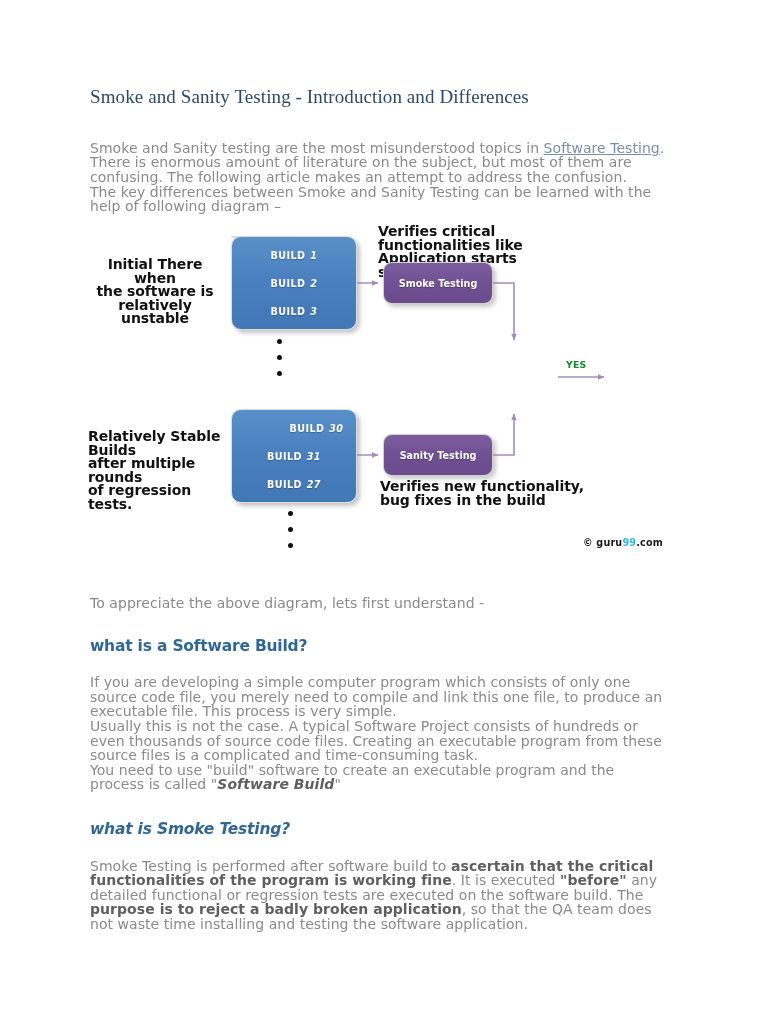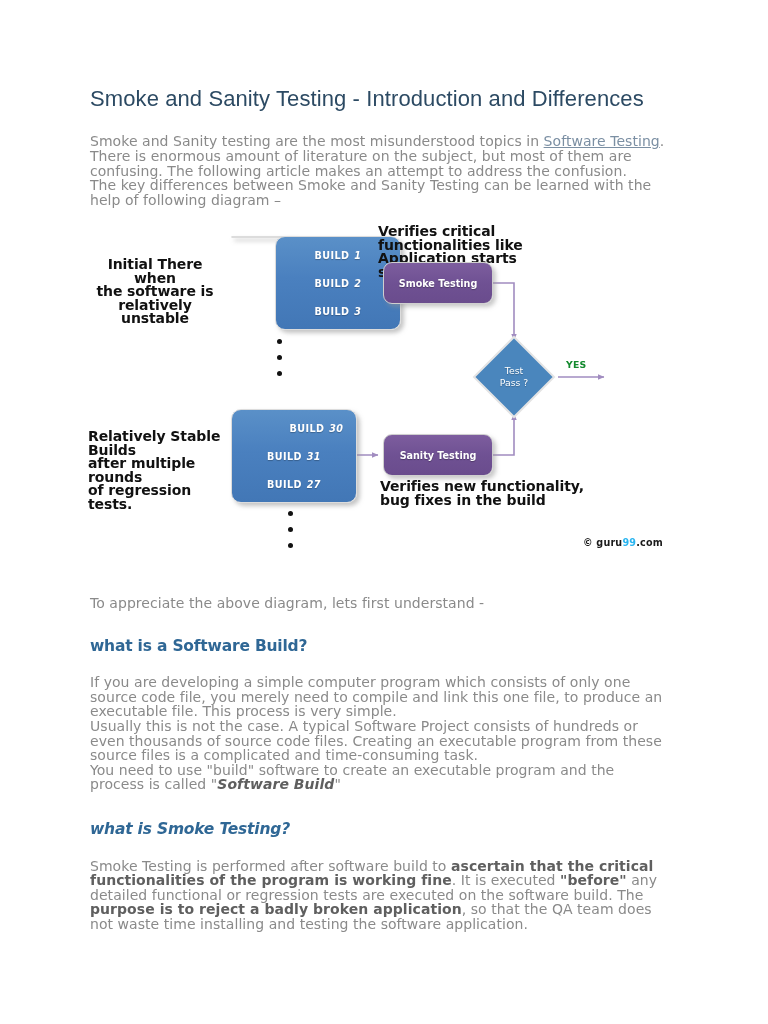--- a/index.html
+++ b/index.html
@@ -25,26 +25,26 @@
 
   .content {
     position: absolute;
     left: 90px;
     top: 86px;
     width: 582px;
   }
 
   
   .doc-title {
-    font-family: Liberation Sans, sans-serif;
-    font-size: 22px;
+    font-family: Liberation Serif, serif;
+    font-size: 19px;
     font-weight: normal;
     color: #2c4a63;
     letter-spacing: 0.1px;
-    margin: 0 0 22px 0;
+    margin: 0 0 32px 0;
     line-height: 1.2;
   }
 
   .para {
     font-size: 14px;
     line-height: 14.6px;
     color: #8a8a8a;
     margin: 0 0 0 0;
     text-align: left;
     letter-spacing: 0.05px;
@@ -223,21 +223,21 @@
       <line x1="468" y1="165" x2="514" y2="165" stroke="#a18cc0" stroke-width="1.6" marker-end="url(#ah)"></line>
     </svg>
 
     <div class="lbl" style="left:0px; top:46px; width:130px; text-align:center;">
       <div>Initial There when</div>
       <div>the software is</div>
       <div>relatively unstable</div>
     </div>
 
     <div class="build-box" style="left:141px; top:24px; width:63px; height:0px;"></div>
-    <div class="build-box" style="left:141px; top:24px; width:126px; height:94px;margin-left:44px;">
+    <div class="build-box" style="left:141px; top:24px; width:126px; height:94px;">
       <div class="build-row" style="top:13px;">
         <span>BUILD</span><em>1</em>
       </div>
       <div class="build-row" style="top:41px;">
         <span>BUILD</span><em>2</em>
       </div>
       <div class="build-row" style="top:69px;">
         <span>BUILD</span><em>3</em>
       </div>
     </div>
@@ -250,30 +250,20 @@
 
     <div class="lbl" style="left:288px; top:13px; width:210px;">
       <div>Verifies critical functionalities like</div>
       <div>Application starts successfully ?</div>
     </div>
 
     <div class="purple-box" style="left:293px; top:50px; width:110px; height:42px;">
       <span>Smoke Testing</span>
     </div>
 
-    <div class="diamond-wrap" style="left:381px; top:122px;">
-      <svg class="diamond-shape" viewBox="0 0 86 86">
-        <polygon points="43,3 83,43 43,83 3,43" fill="#4a86bd" stroke="#e4e4e4" stroke-width="2"></polygon>
-        <polygon points="43,3 83,43 43,83 3,43" fill="url(#dg)" opacity="0"></polygon>
-      </svg>
-      <div class="diamond-text">
-        <div>Test</div>
-        <div>Pass ?</div>
-      </div>
-    </div>
 
     <div class="yes-label" style="left:476px; top:147px;">YES</div>
 
 
     <div class="lbl" style="left:-2px; top:218px; width:140px; text-align:left;">
       <div>Relatively Stable Builds</div>
       <div>after multiple rounds</div>
       <div>of regression tests.</div>
     </div>
 

